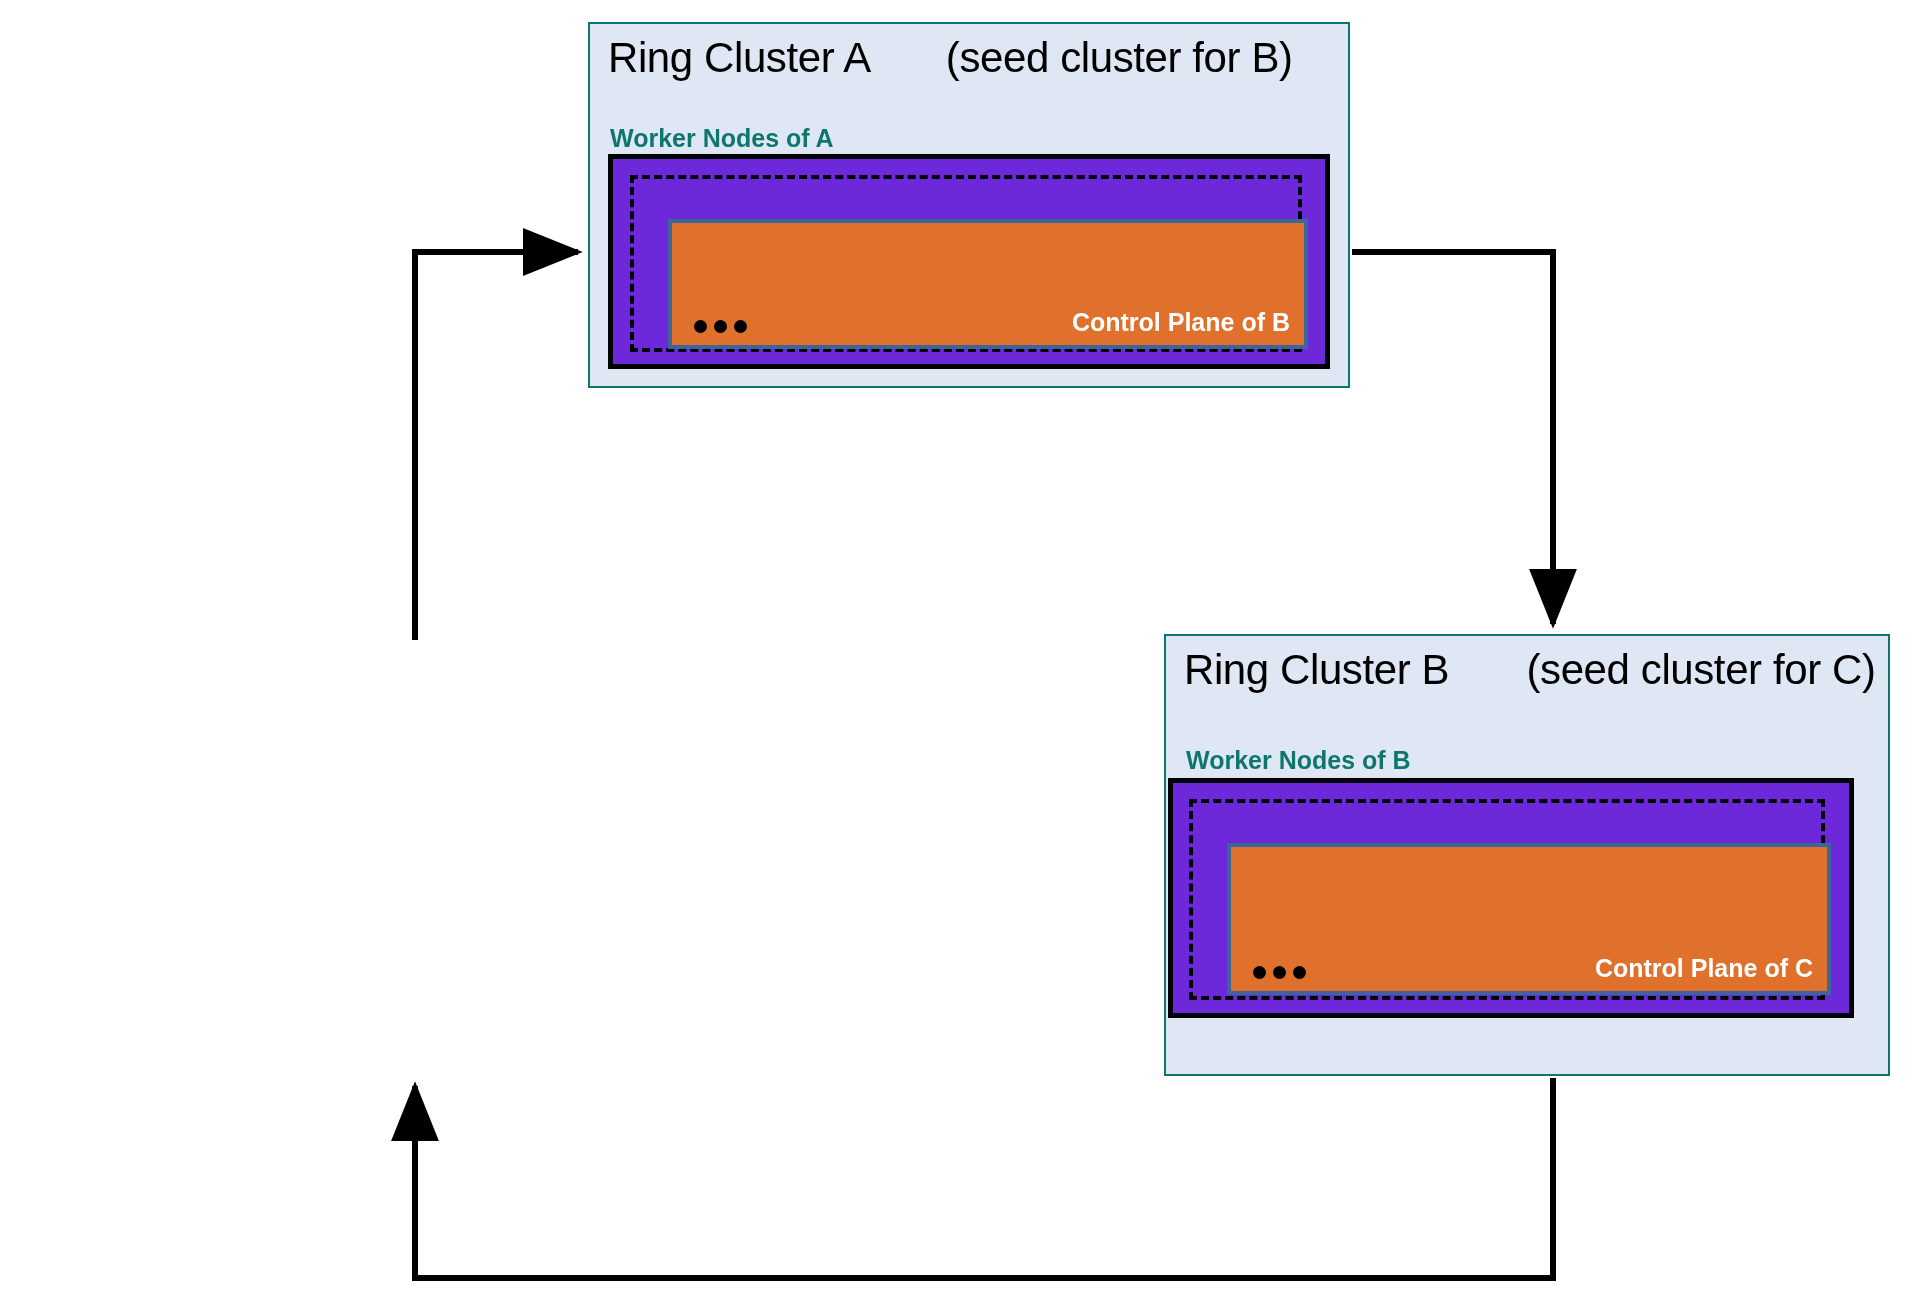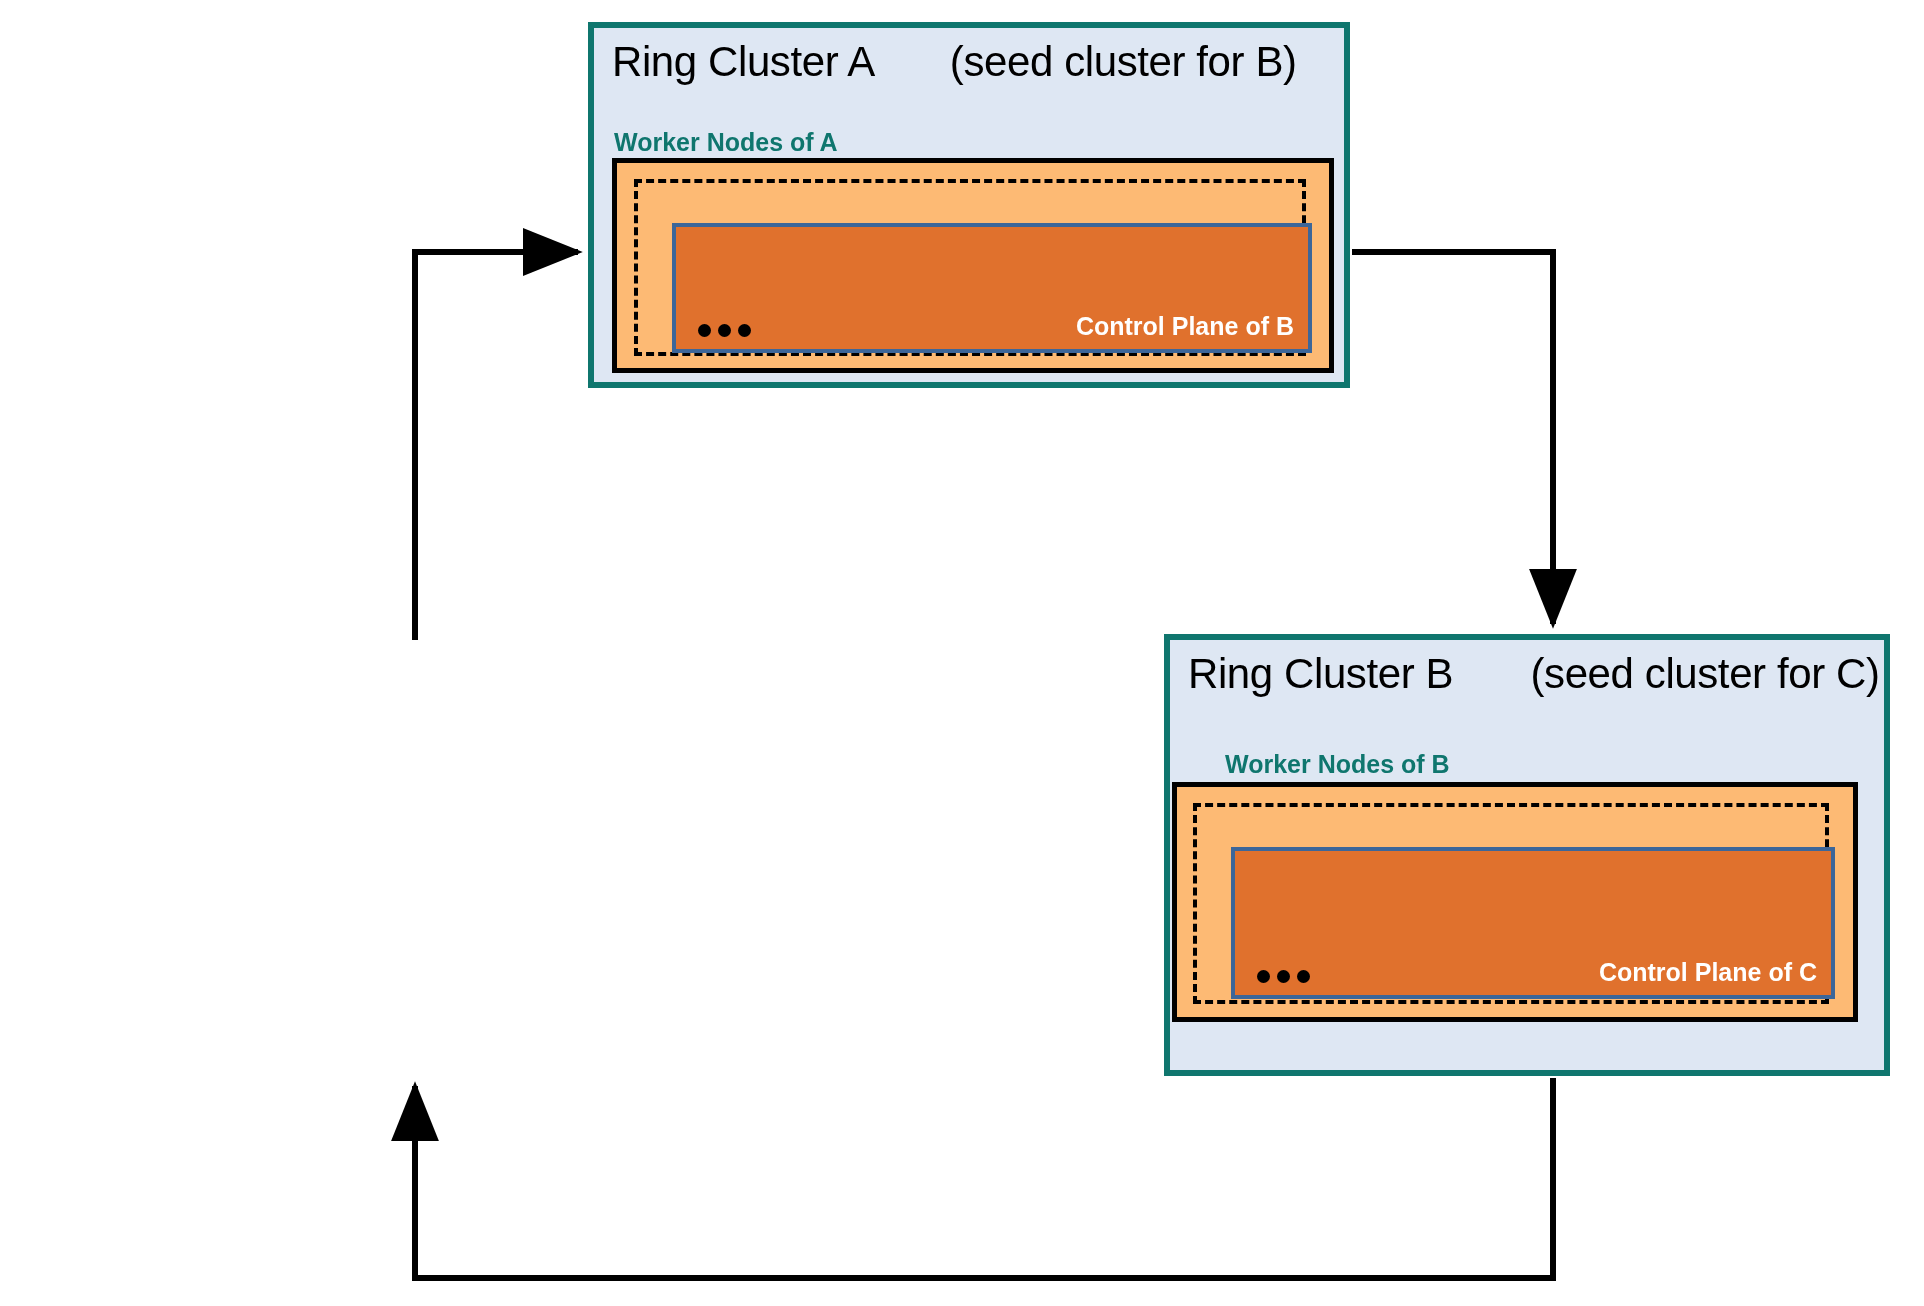--- a/index.html
+++ b/index.html
@@ -21,21 +21,21 @@
     position: absolute;
     left: 0;
     top: 0;
     width: 1924px;
     height: 1306px;
     pointer-events: none;
   }
   .cluster {
     position: absolute;
     background: #dee7f3;
-    border: 6px solid #0f766e;
+    border: 2px solid #0f766e;
     box-sizing: border-box;
   }
   .cluster-title {
     position: absolute;
     left: 18px;
     top: 10px;
     font-size: 42px;
     font-weight: 400;
     color: #000000;
     letter-spacing: -0.4px;
@@ -50,21 +50,21 @@
     position: absolute;
     left: 20px;
     font-size: 25px;
     font-weight: bold;
     color: #0f766e;
     white-space: nowrap;
     font-family: "Liberation Sans", sans-serif;
   }
   .worker-box {
     position: absolute;
-    background: #fdba74;
+    background: #6d28d9;
     border: 5px solid #000000;
     box-sizing: border-box;
   }
   .dashed-box {
     position: absolute;
     border: 4px dashed #000000;
     box-sizing: border-box;
   }
   .control-plane {
     position: absolute;
@@ -107,21 +107,21 @@
 
   
   #cluster-c { left: 34px; top: 634px; width: 762px; height: 442px; }
   #cluster-c .worker-label { top: 110px; }
   #cluster-c .worker-box { left: 18px; top: 142px; width: 722px; height: 240px; }
   #cluster-c .dashed-box { left: 16px; top: 16px; width: 672px; height: 201px; }
   #cluster-c .control-plane { left: 34px; top: 40px; width: 640px; height: 152px; }
 
   
   #cluster-b { left: 1164px; top: 634px; width: 726px; height: 442px; }
-  #cluster-b .worker-label { top: 110px; margin-left: 35px; }
+  #cluster-b .worker-label { top: 110px; }
   #cluster-b .worker-box { left: 2px; top: 142px; width: 686px; height: 240px; text-align: right; }
   #cluster-b .dashed-box { left: 16px; top: 16px; width: 636px; height: 201px; }
   #cluster-b .control-plane { left: 34px; top: 40px; width: 604px; height: 152px; }
 </style>
 </head>
 <body>
 
 <div id="canvas">
 
   <svg class="arrow-layer" viewBox="0 0 1924 1306" xmlns="http://www.w3.org/2000/svg">

